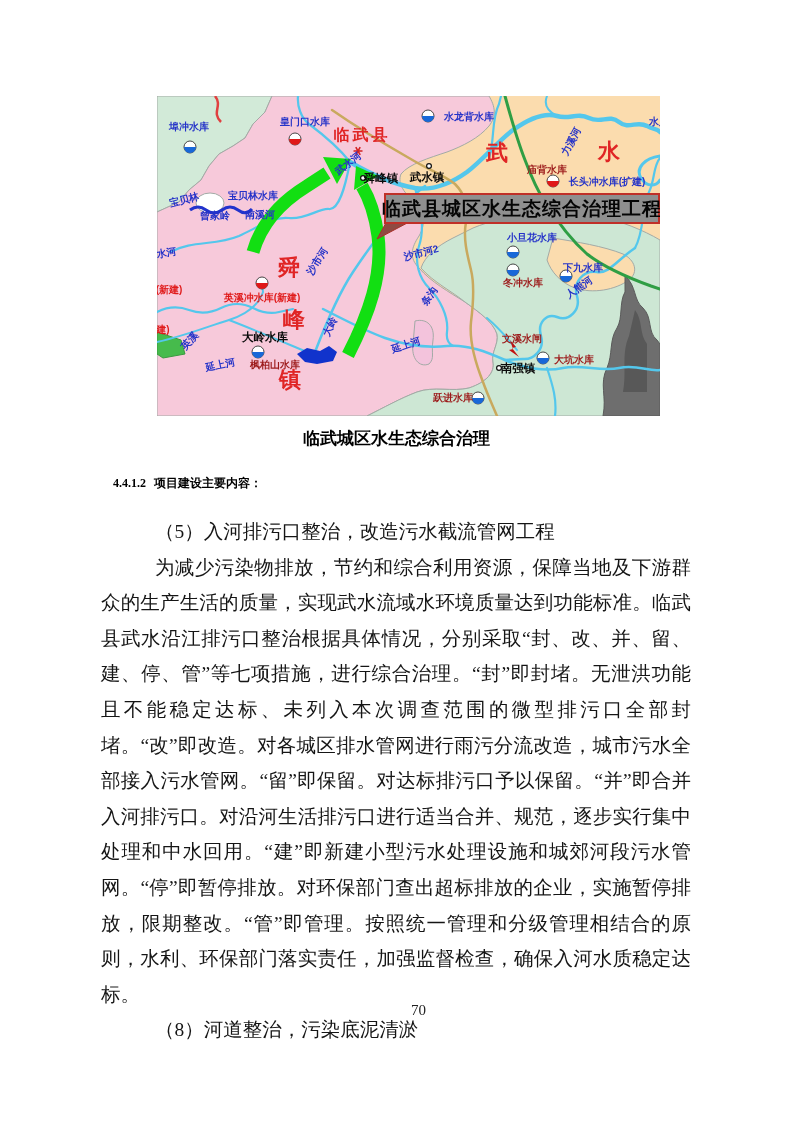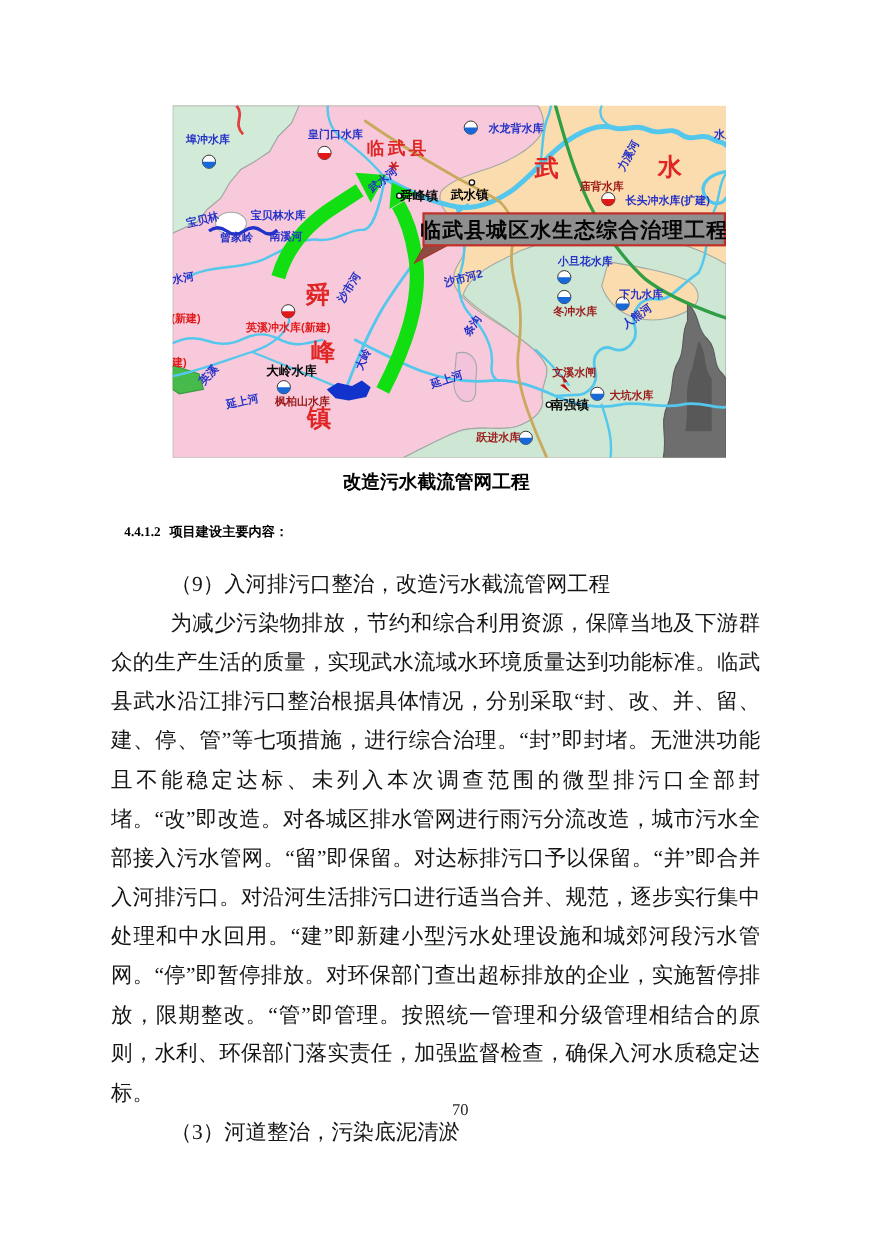--- a/index.html
+++ b/index.html
@@ -166,24 +166,24 @@
           <text x="250" y="252" class="ml blue" transform="rotate(-18 250 252)">延上河</text>
           <text x="275" y="202" class="ml blue" transform="rotate(-55 275 202)">条沟</text>
           <text x="365" y="246" class="ml darkred">文溪水闸</text>
           <text x="361" y="276" class="ml black">南强镇</text>
           <text x="417" y="267" class="ml darkred">大坑水库</text>
           <text x="296" y="305" class="ml darkred">跃进水库</text>
         </g>
     </svg>
   </div>
 
-  <div class="caption">改造污水截流管网工程</div>
+  <div class="caption">临武城区水生态综合治理</div>
 
   <div class="content">
     <div class="heading"><span class="num">4.4.1.2</span><span class="txt">项目建设主要内容：</span></div>
-    <p>（9）入河排污口整治，改造污水截流管网工程</p>
+    <p>（5）入河排污口整治，改造污水截流管网工程</p>
     <p>为减少污染物排放，节约和综合利用资源，保障当地及下游群众的生产生活的质量，实现武水流域水环境质量达到功能标准。临武县武水沿江排污口整治根据具体情况，分别采取“封、改、并、留、建、停、管”等七项措施，进行综合治理。“封”即封堵。无泄洪功能且不能稳定达标、未列入本次调查范围的微型排污口全部封堵。“改”即改造。对各城区排水管网进行雨污分流改造，城市污水全部接入污水管网。“留”即保留。对达标排污口予以保留。“并”即合并入河排污口。对沿河生活排污口进行适当合并、规范，逐步实行集中处理和中水回用。“建”即新建小型污水处理设施和城郊河段污水管网。“停”即暂停排放。对环保部门查出超标排放的企业，实施暂停排放，限期整改。“管”即管理。按照统一管理和分级管理相结合的原则，水利、环保部门落实责任，加强监督检查，确保入河水质稳定达标。</p>
-    <p>（3）河道整治，污染底泥清淤</p>
+    <p>（8）河道整治，污染底泥清淤</p>
   </div>
 
   <div class="pageno">70</div>
 
 </div>
 
 </body></html>

